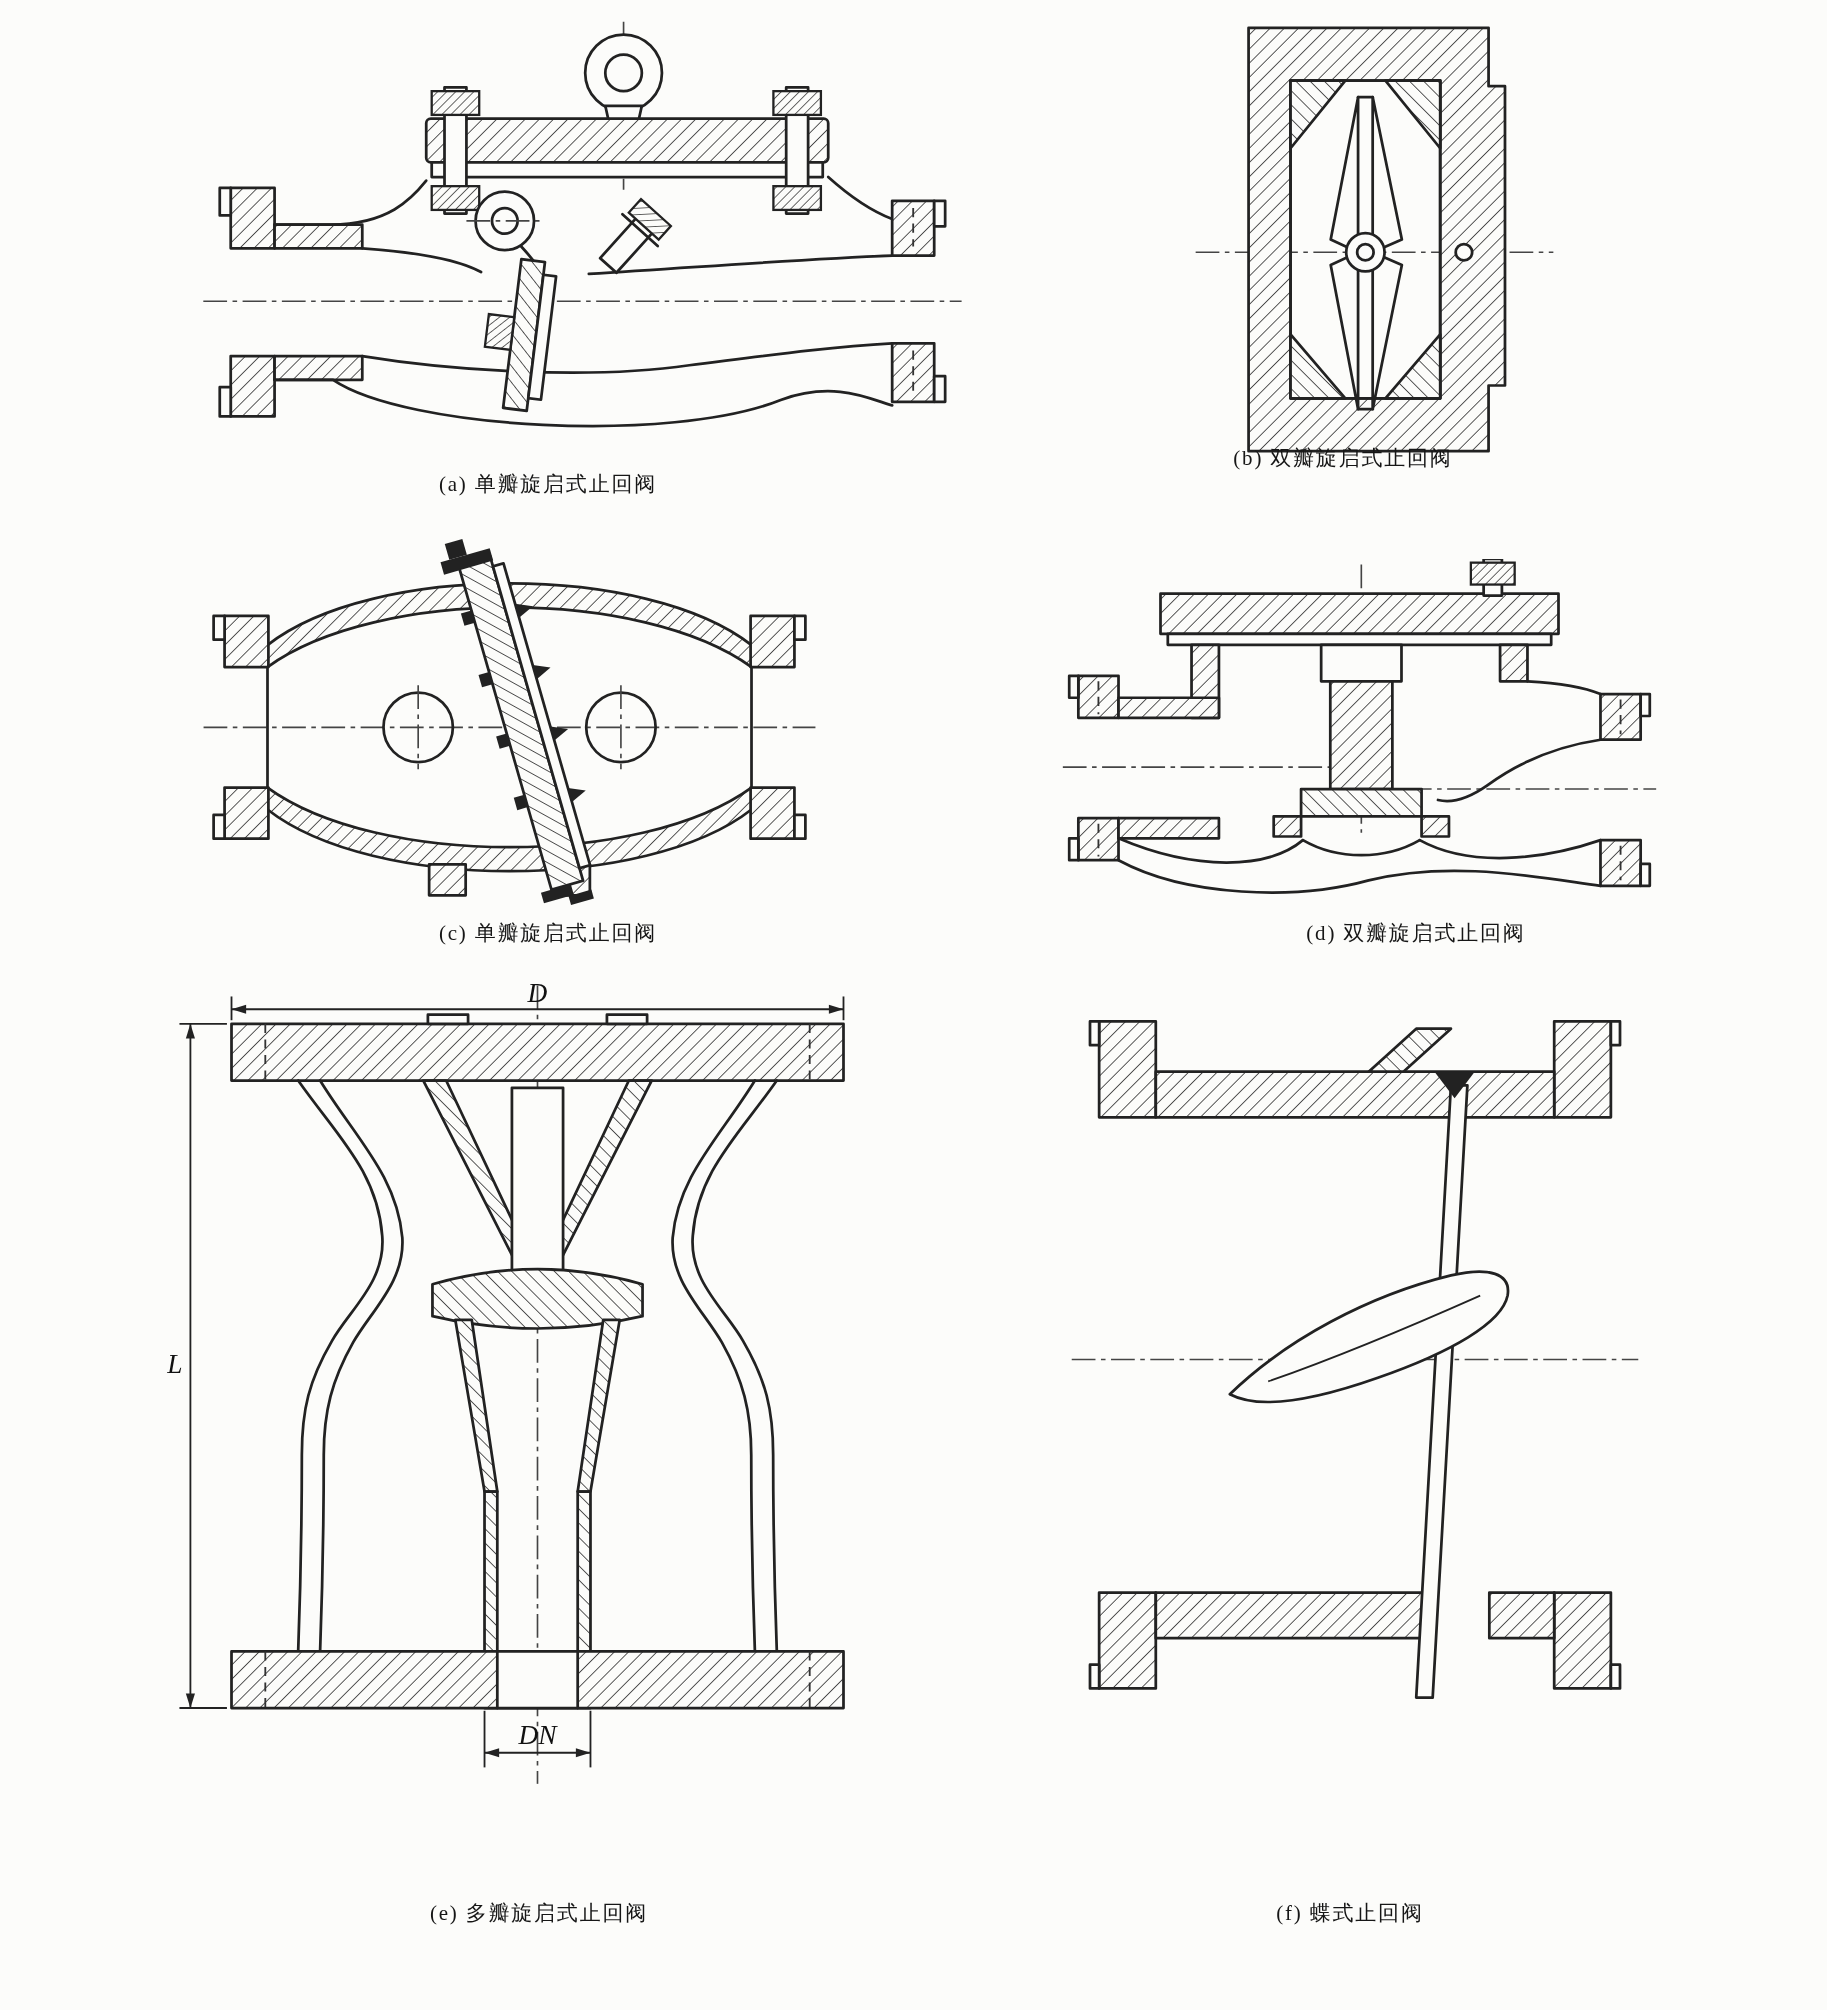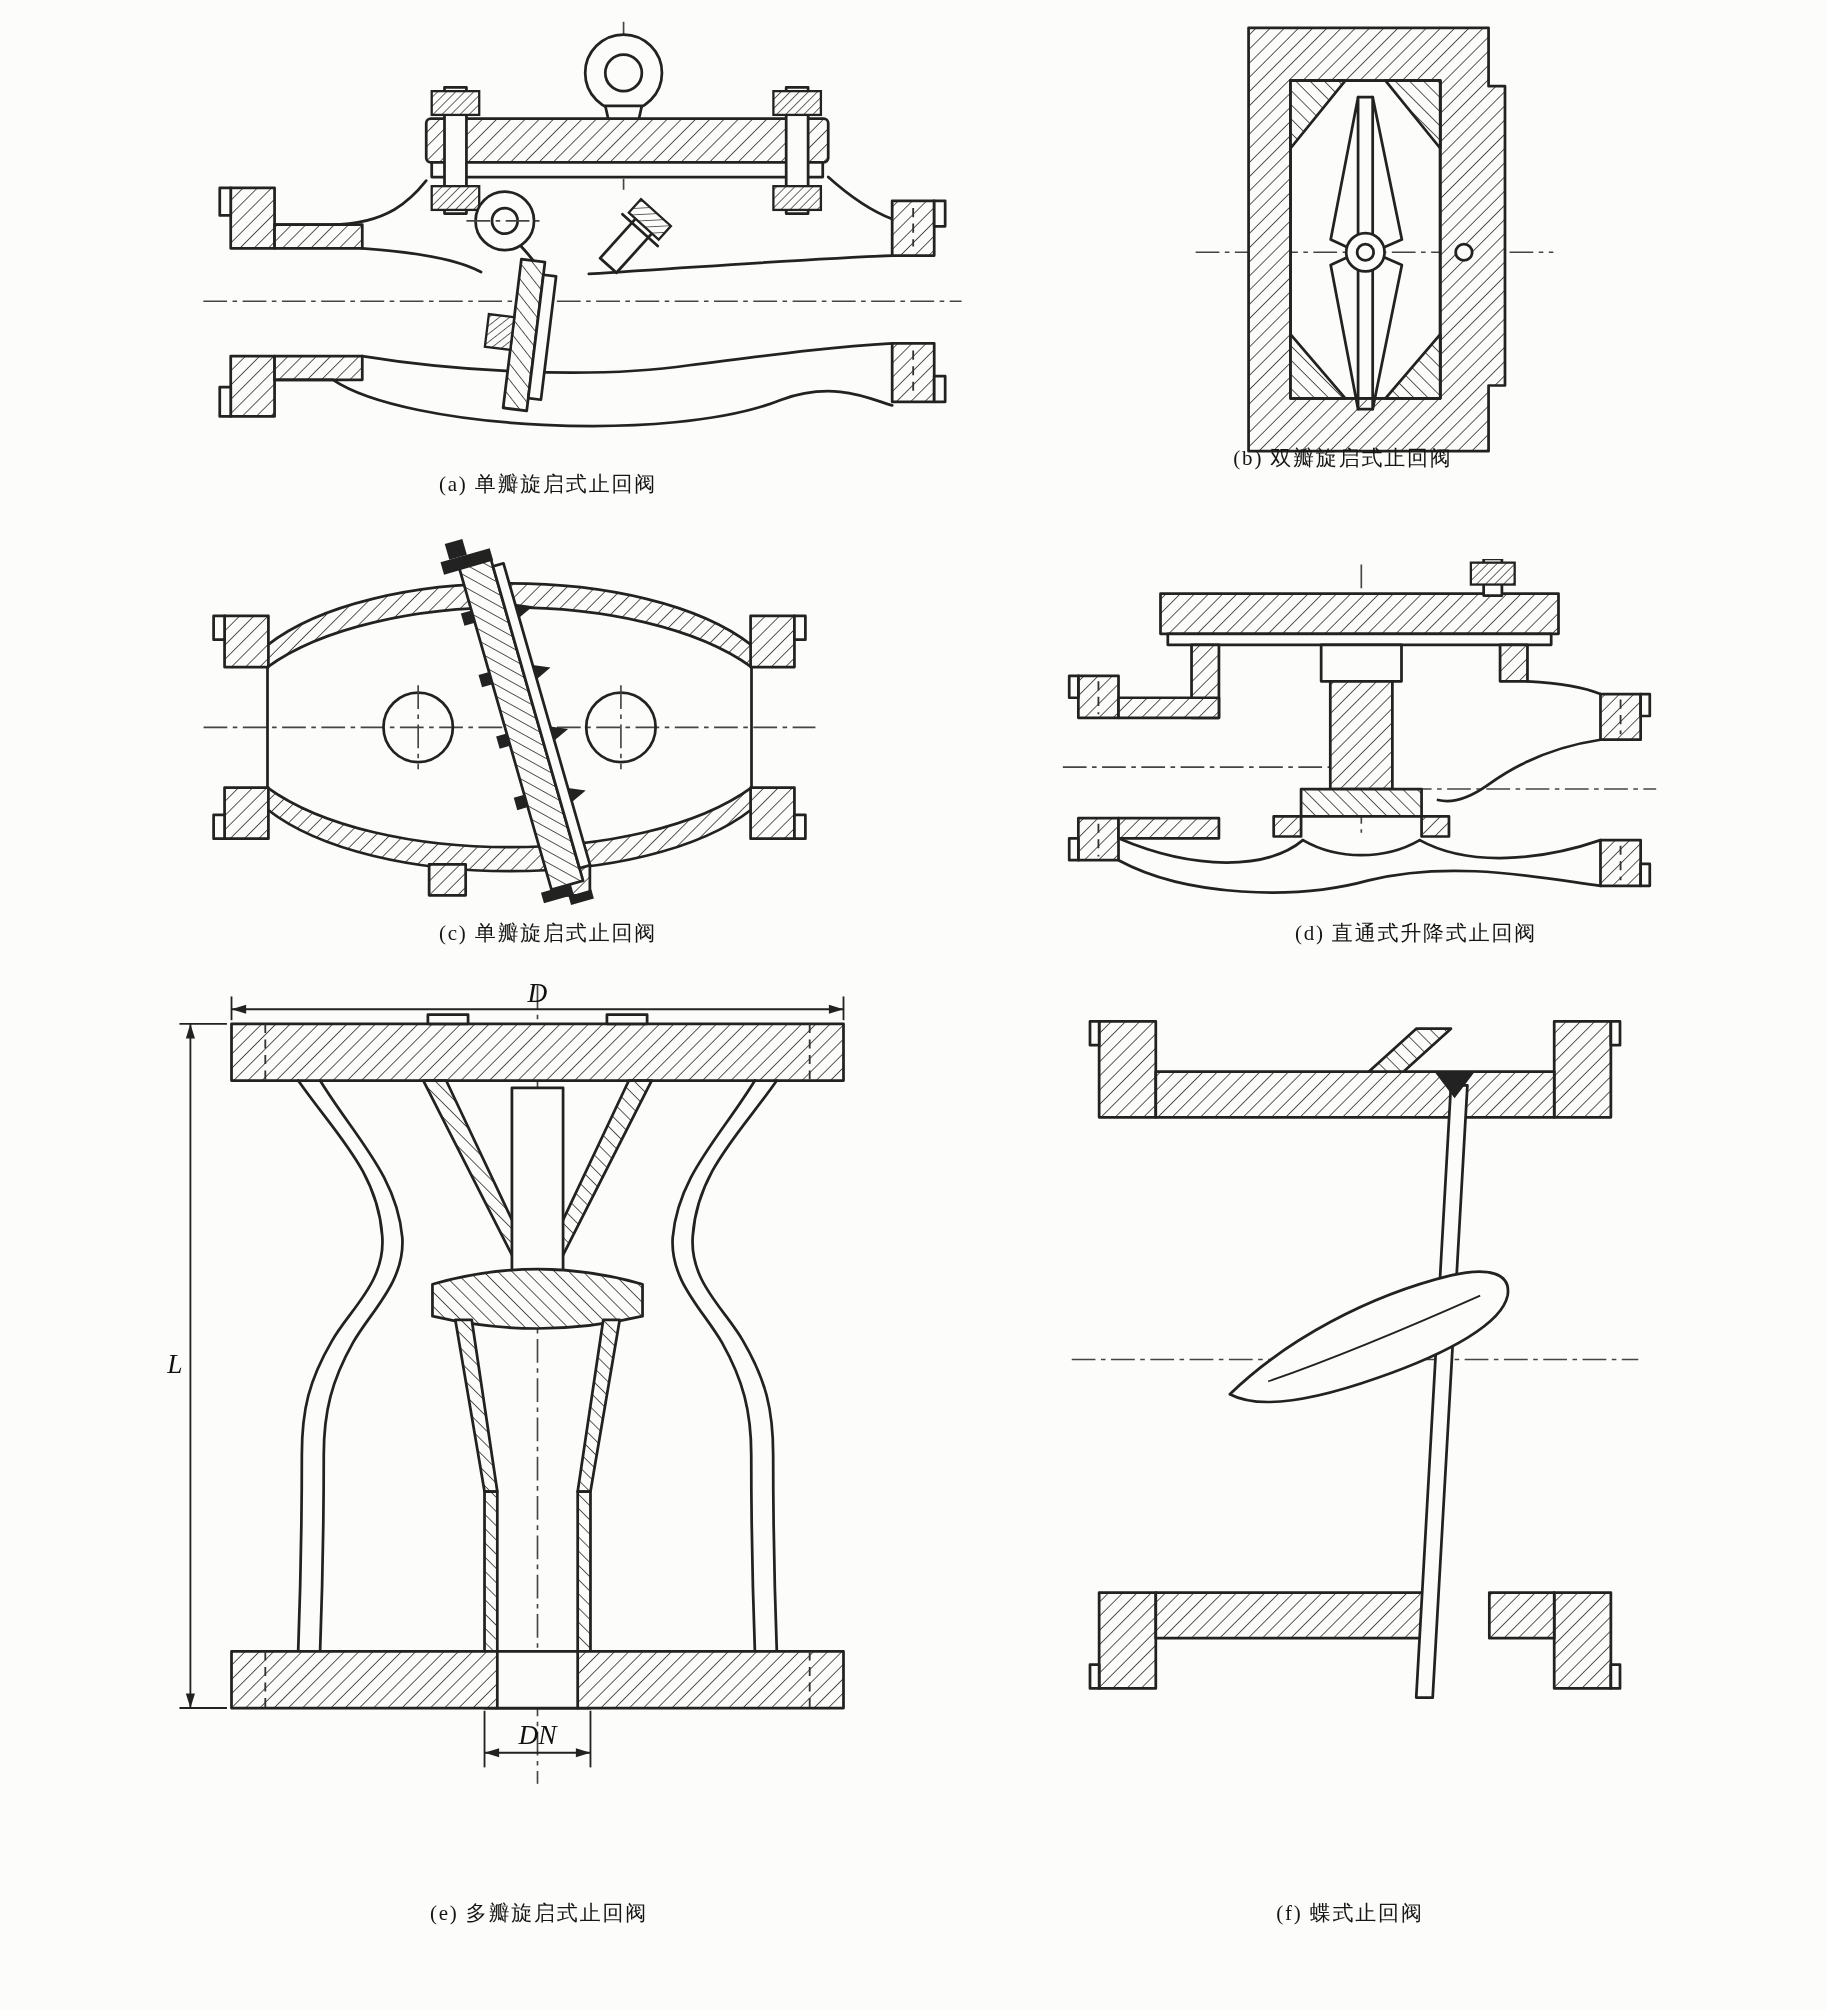--- a/index.html
+++ b/index.html
@@ -335,18 +335,18 @@
       <path class="wf" d="M420,100 L438,100 L400,770 L382,770 Z"></path>
       <path class="wf" d="M178,438 C240,378 330,330 420,308 C462,298 486,306 482,330 C476,360 420,392 340,420 C272,444 212,456 178,438 Z"></path>
       <path class="s2" d="M220,424 C300,396 380,362 452,330"></path>
       <path class="dk" d="M402,85 L446,85 L424,114 Z"></path>
     </g>
   </svg>
 
   <div class="caption" style="left:548px;top:470px">(a) 单瓣旋启式止回阀</div>
   <div class="caption" style="left:1343px;top:444px">(b) 双瓣旋启式止回阀</div>
   <div class="caption" style="left:548px;top:919px">(c) 单瓣旋启式止回阀</div>
-  <div class="caption" style="left:1416px;top:919px">(d) 直通式升降式止回阀</div>
+  <div class="caption" style="left:1416px;top:919px">(d) 双瓣旋启式止回阀</div>
   <div class="caption" style="left:539px;top:1899px">(e) 多瓣旋启式止回阀</div>
   <div class="caption" style="left:1350px;top:1899px">(f) 蝶式止回阀</div>
 
 </div>
 
 
 </body></html>

